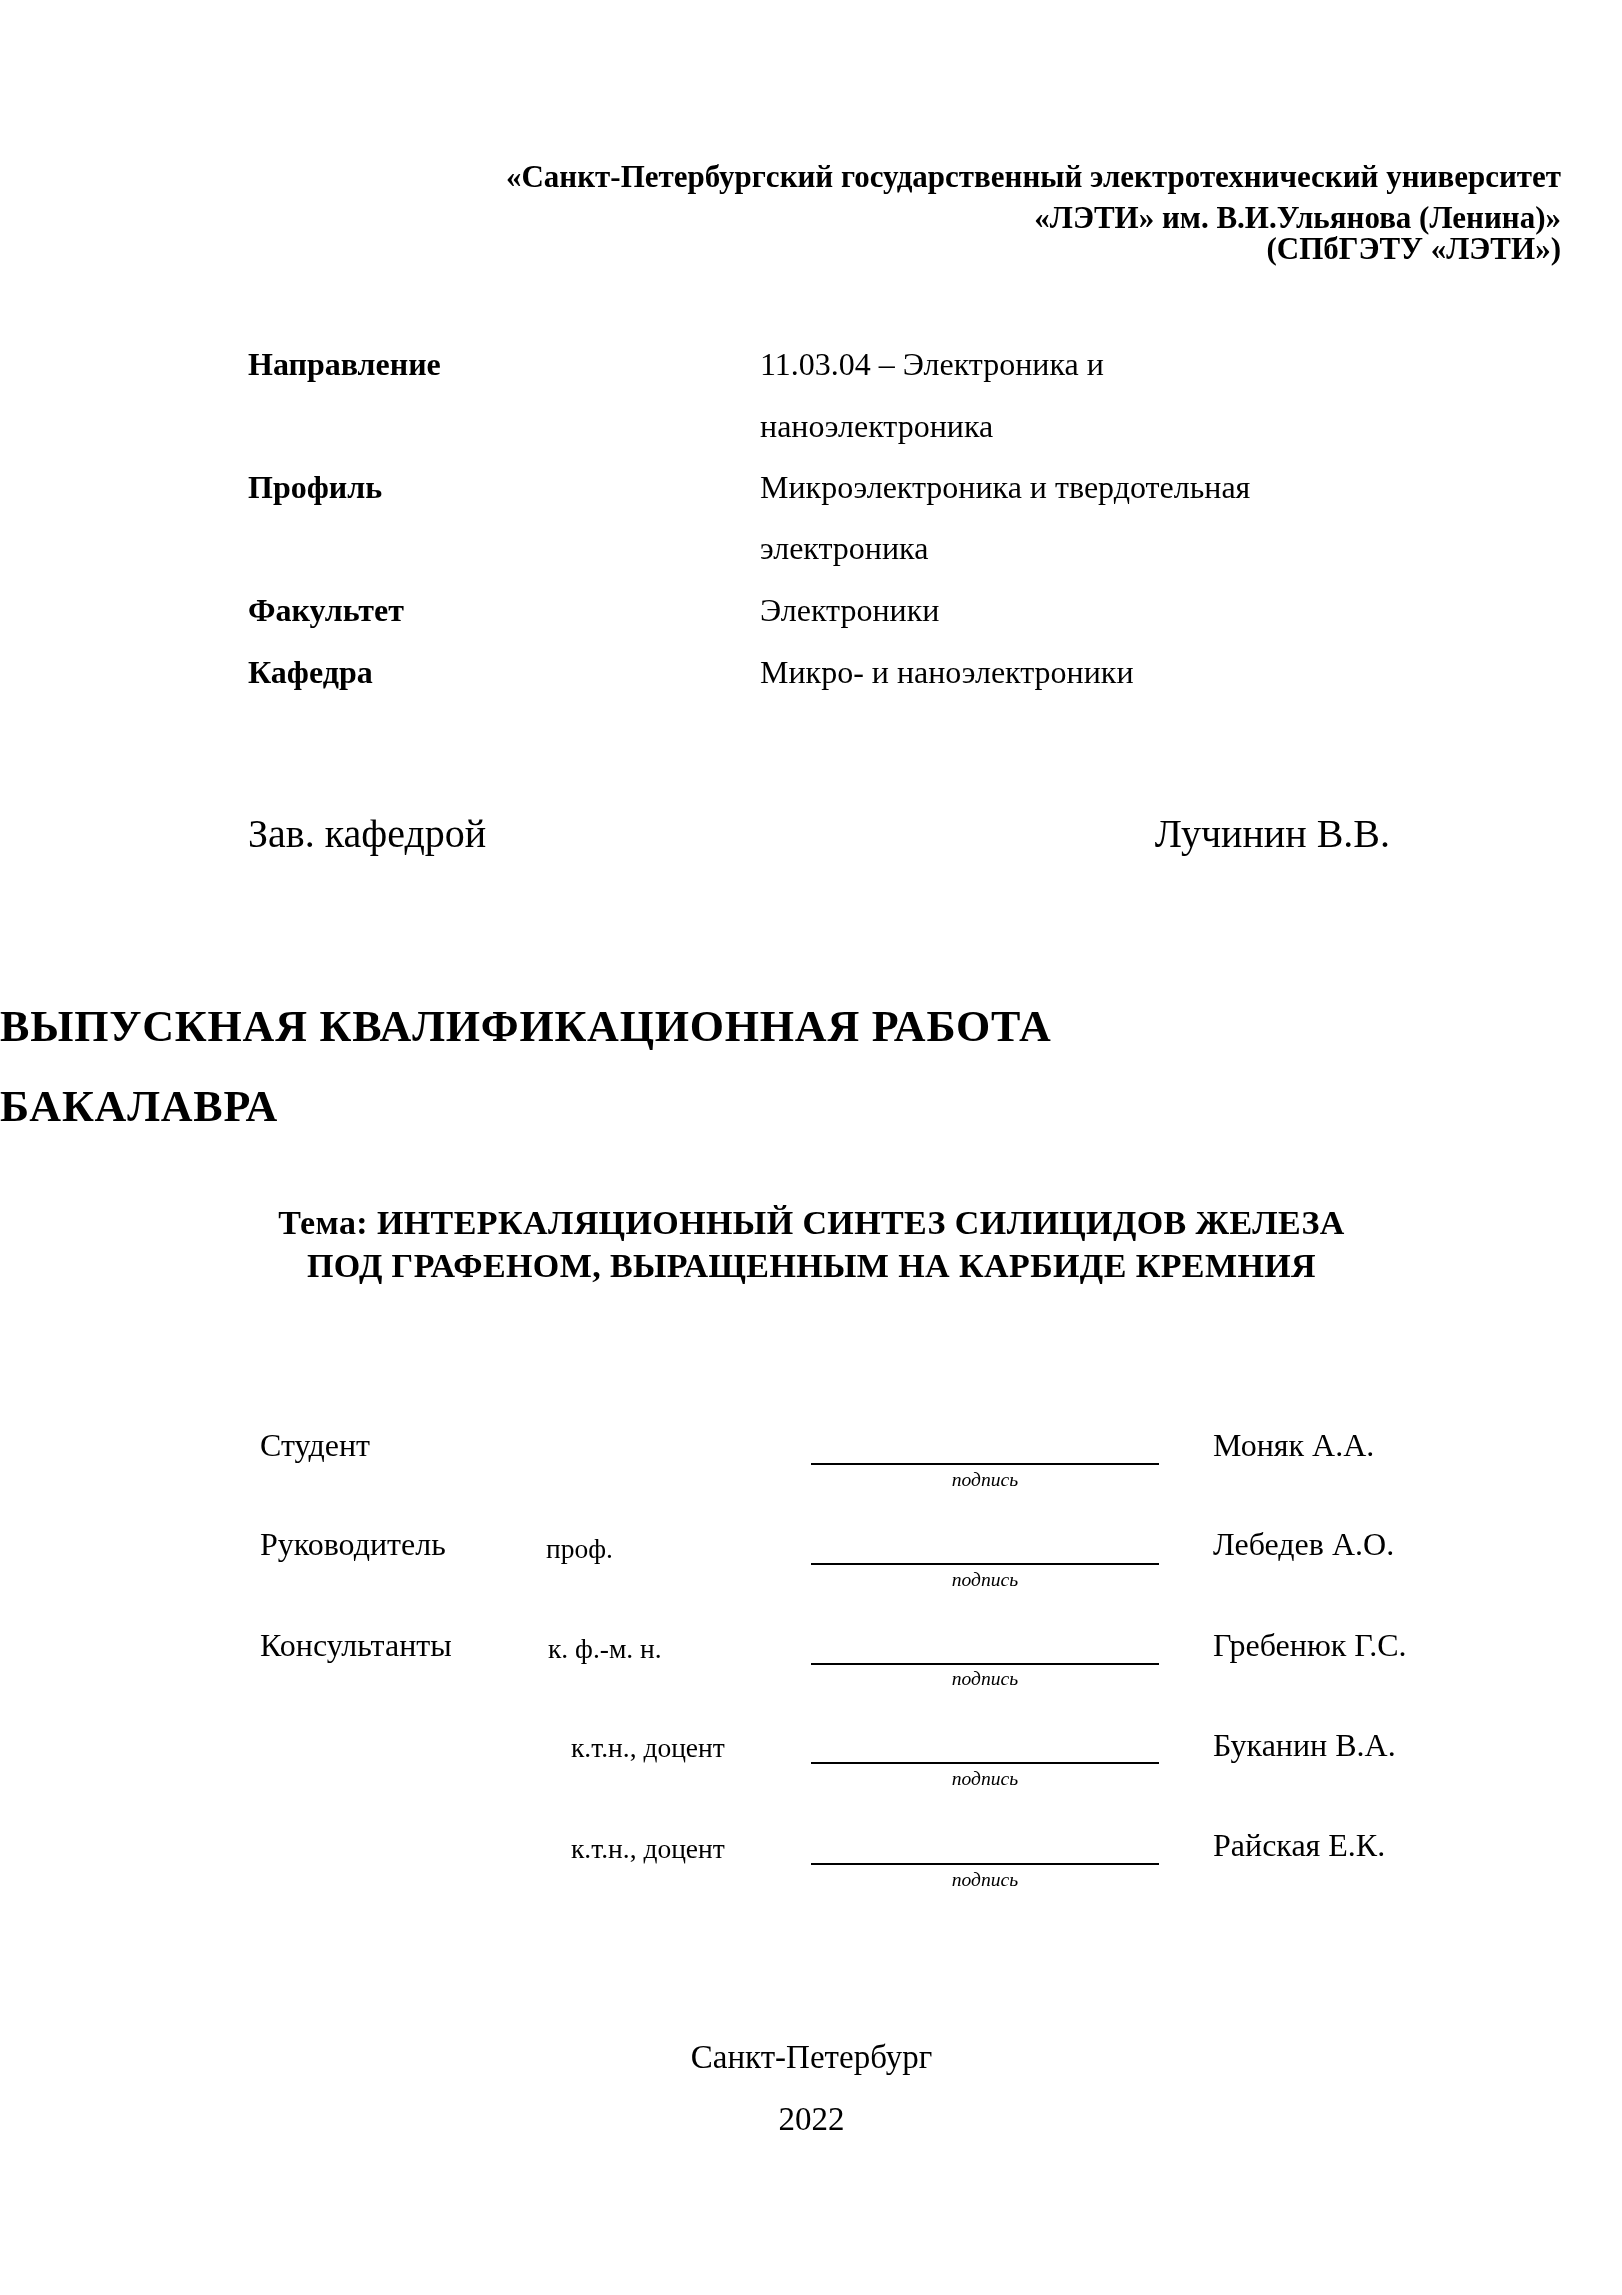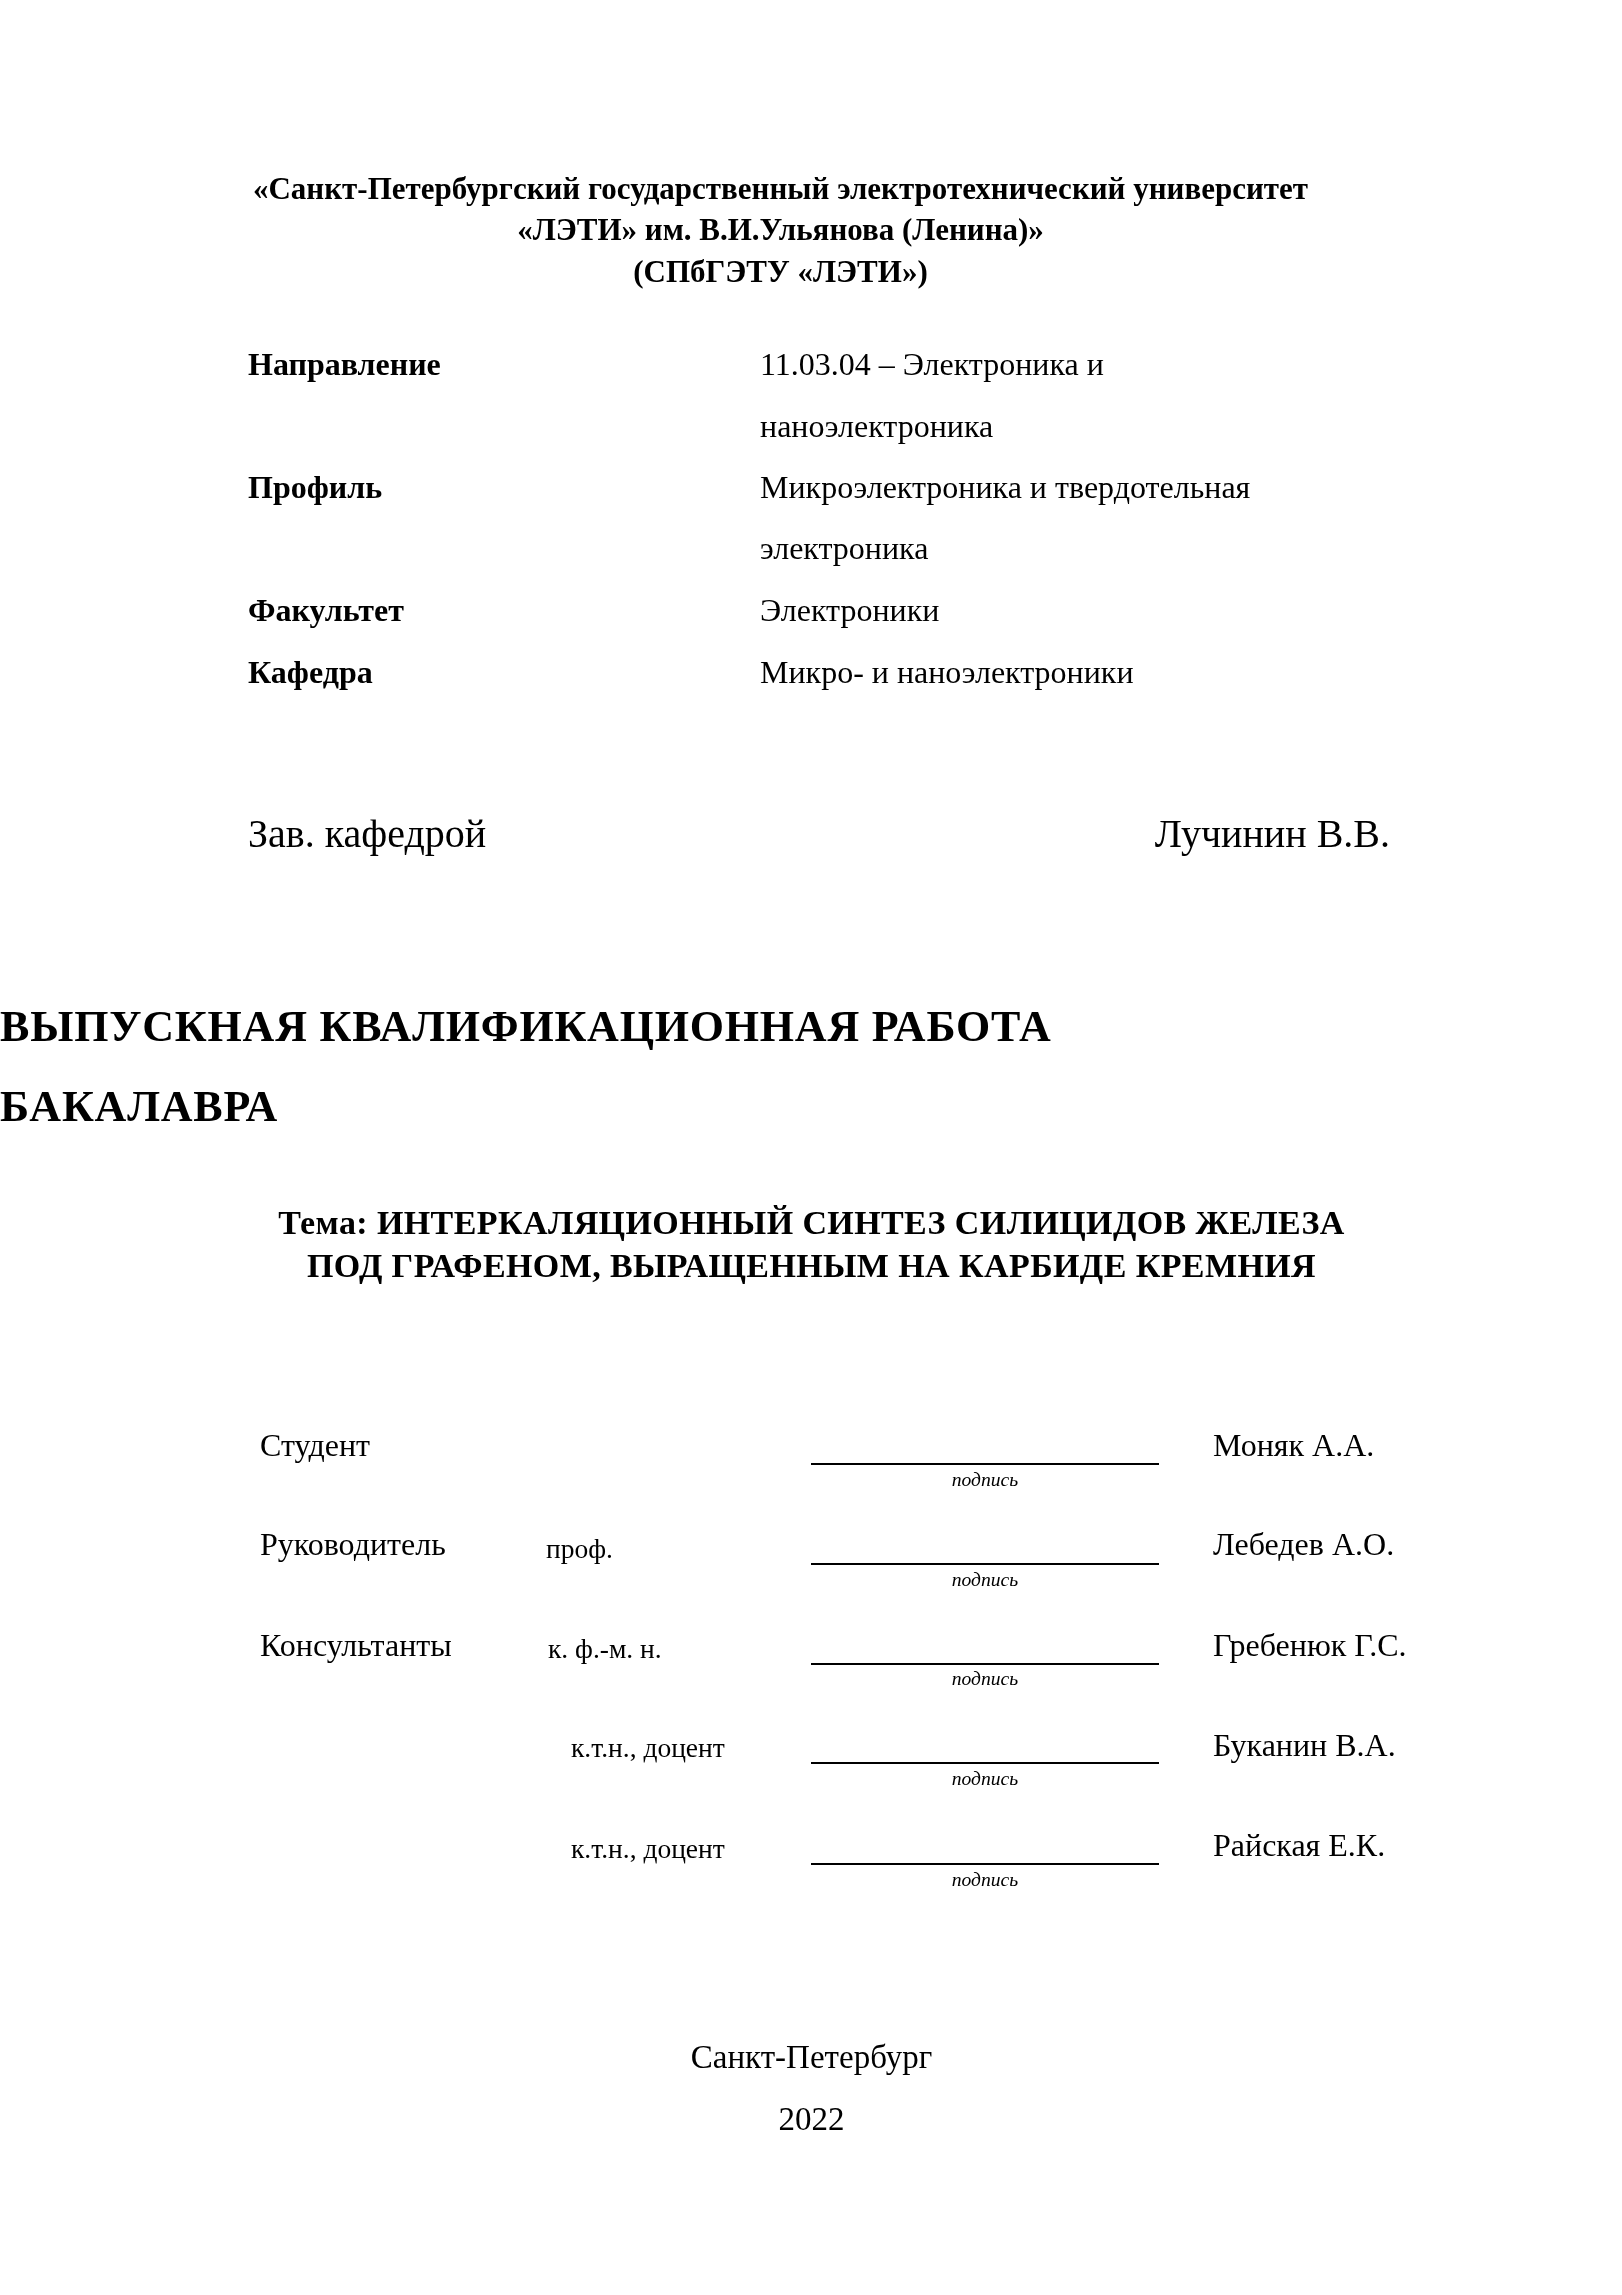--- a/index.html
+++ b/index.html
@@ -1,37 +1,37 @@
 <!DOCTYPE html>
 <html style="font-size:12.6px"><head>
 <meta charset="utf-8">
 <style>
   html, body { margin: 0; padding: 0; background: #ffffff; }
   body { width: 1623px; height: 2295px; position: relative; overflow: hidden;
          font-family: "Liberation Serif", "DejaVu Serif", serif; color: #000; }
   .abs { position: absolute; white-space: nowrap; }
-  .hdr { left: 0; width: 1561px; text-align: center; font-weight: bold; font-size: 31px; line-height: 38px; margin-top: 12px; }
+  .hdr { left: 0; width: 1561px; text-align: right; font-weight: bold; font-size: 31px; line-height: 38px; }
   .lbl { left: 248px; font-weight: bold; font-size: 32px; line-height: 38px; }
   .val { left: 760px; font-size: 32px; line-height: 38px; }
   .plain { font-size: 40px; line-height: 38px; }
   .title { left: 0; width: 1623px; font-weight: bold; font-size: 44px; line-height: 52px; letter-spacing: 0.8px; }
   .topic { left: 0; width: 1623px; text-align: center; font-weight: bold; font-size: 34px; line-height: 41px; letter-spacing: 0.4px; }
   .role { left: 260px; font-size: 32px; line-height: 38px; text-align: center; }
   .deg { font-size: 27.5px; line-height: 35px; text-align: left; width: 236px; left: 550px; }
   .sigline { left: 811px; width: 348px; height: 0; border-top: 2.4px solid #000; }
   .sigcap { left: 811px; width: 348px; text-align: center; font-style: italic; font-size: 19.6px; line-height: 23.6px; }
   .name { left: 1213px; font-size: 32px; line-height: 38px; }
   .city { left: 0; width: 1623px; text-align: center; font-size: 33px; line-height: 39px; }
 </style>
 </head>
 <body>
 
 <div class="abs hdr" style="top:158px">«Санкт-Петербургский государственный электротехнический университет</div>
 <div class="abs hdr" style="top:199px">«ЛЭТИ» им. В.И.Ульянова (Ленина)»</div>
-<div class="abs hdr" style="top:241px">(СПбГЭТУ «ЛЭТИ»)</div>
+<div class="abs hdr" style="top:230px">(СПбГЭТУ «ЛЭТИ»)</div>
 
 <div class="abs lbl" style="top:345px">Направление</div>
 <div class="abs val" style="top:345px">11.03.04 – Электроника и</div>
 <div class="abs val" style="top:407px">наноэлектроника</div>
 
 <div class="abs lbl" style="top:468px">Профиль</div>
 <div class="abs val" style="top:468px">Микроэлектроника и твердотельная</div>
 <div class="abs val" style="top:529px">электроника</div>
 
 <div class="abs lbl" style="top:591px">Факультет</div>

